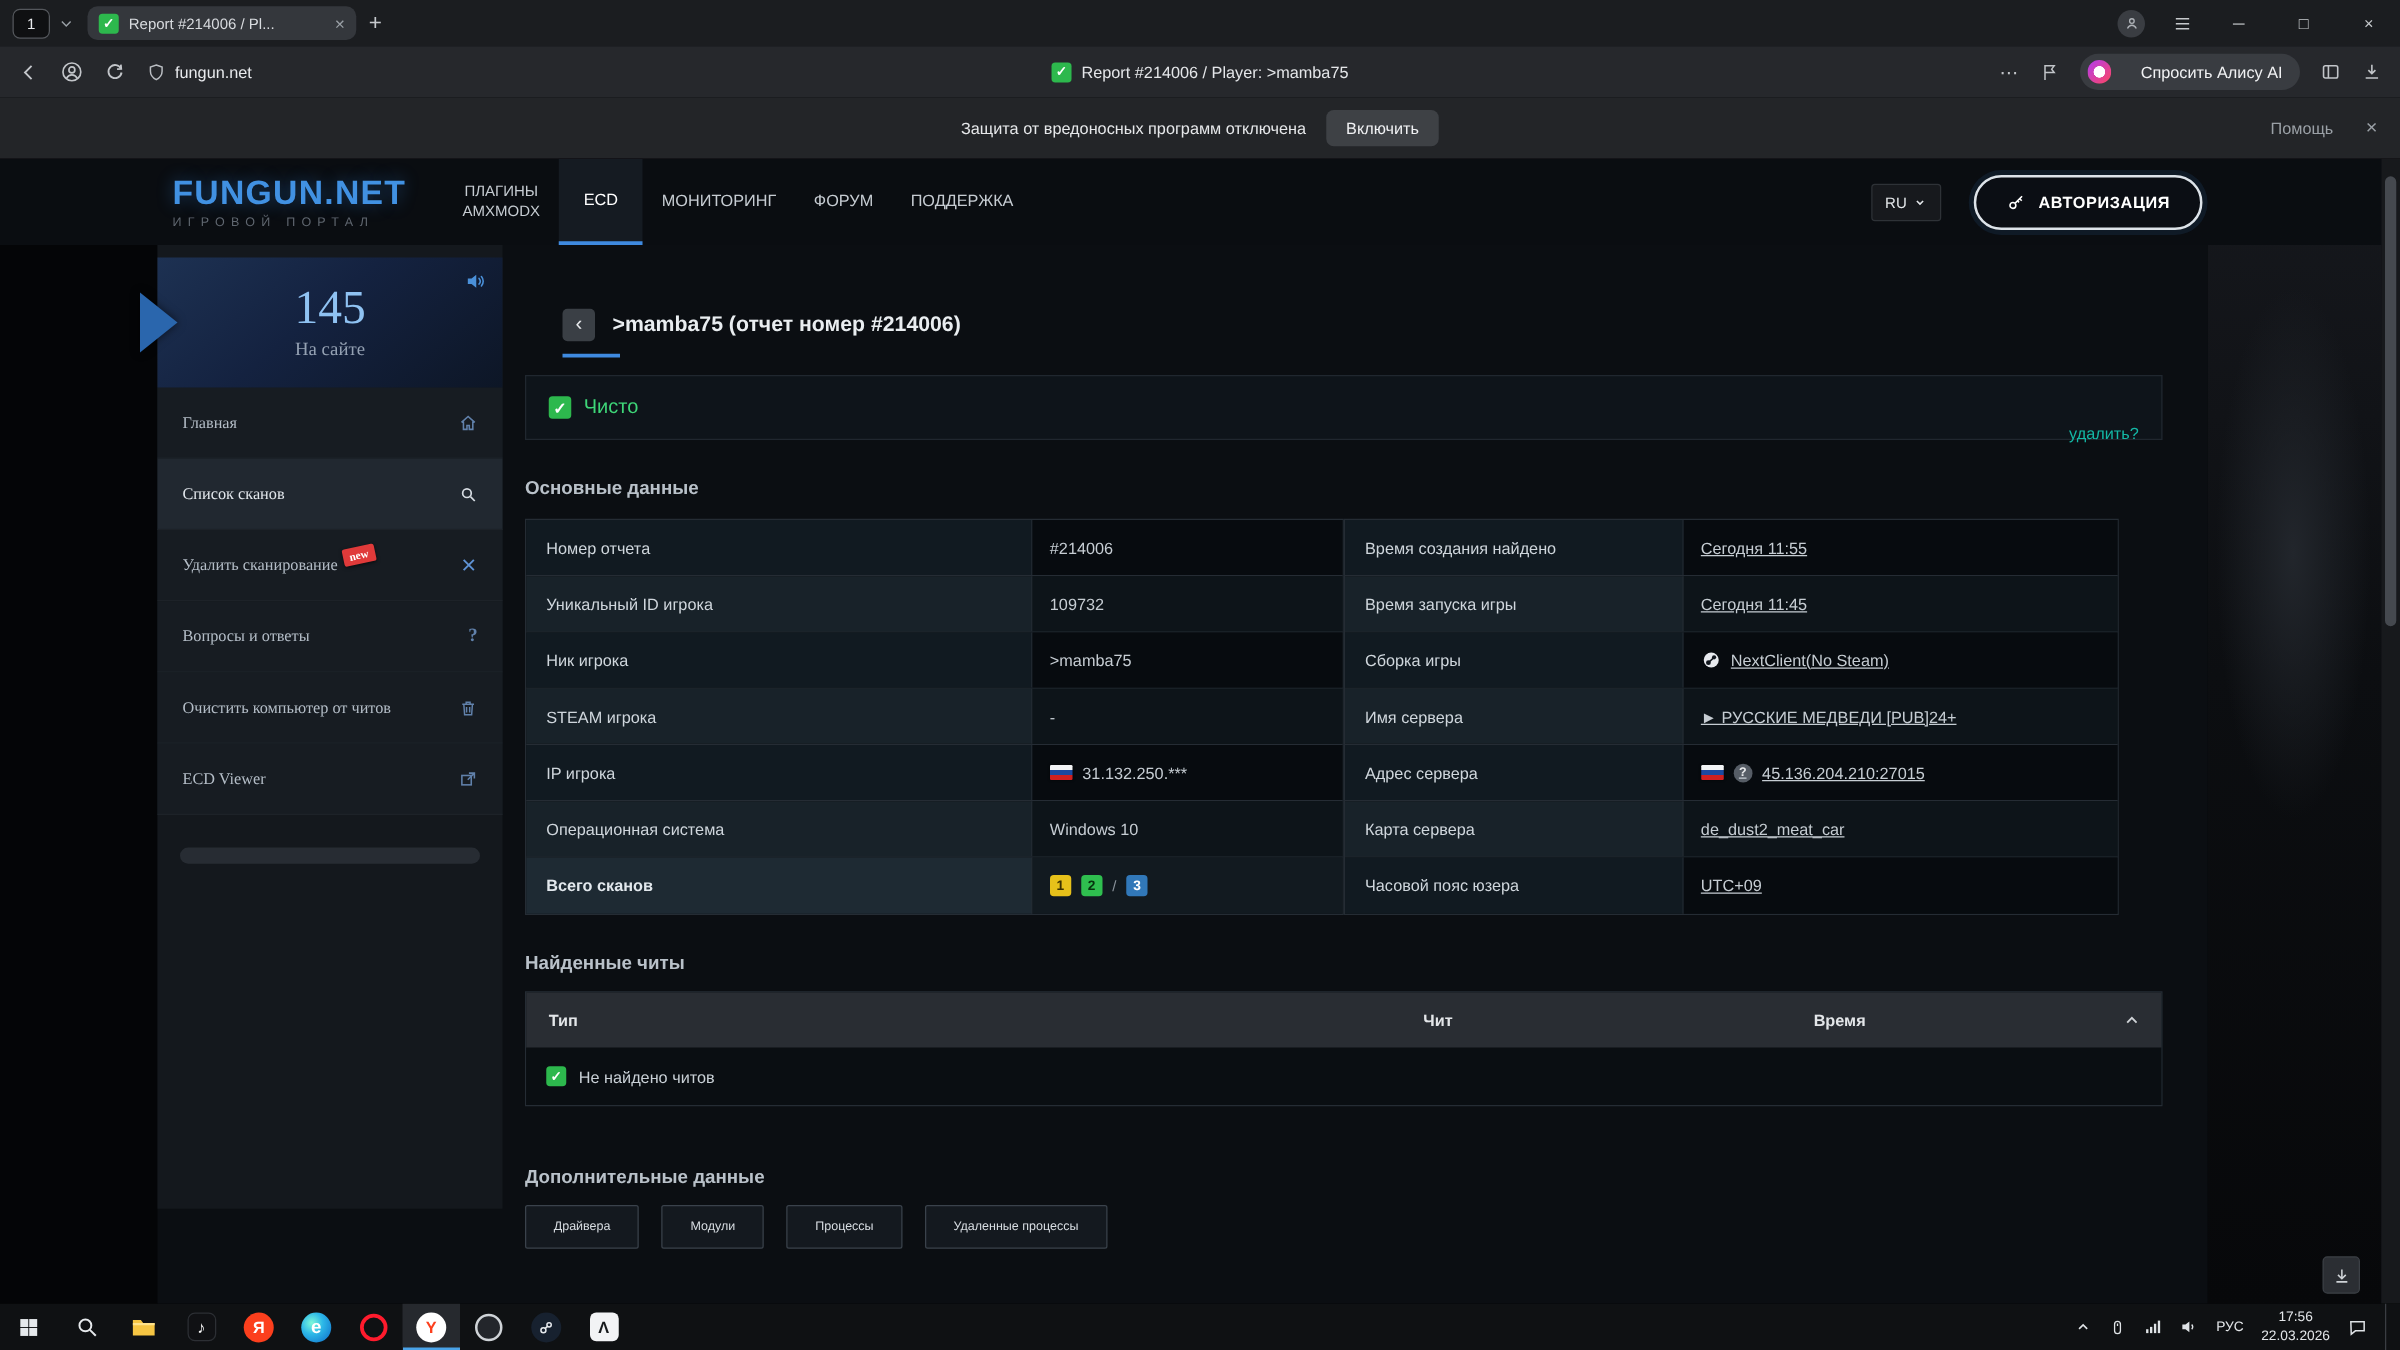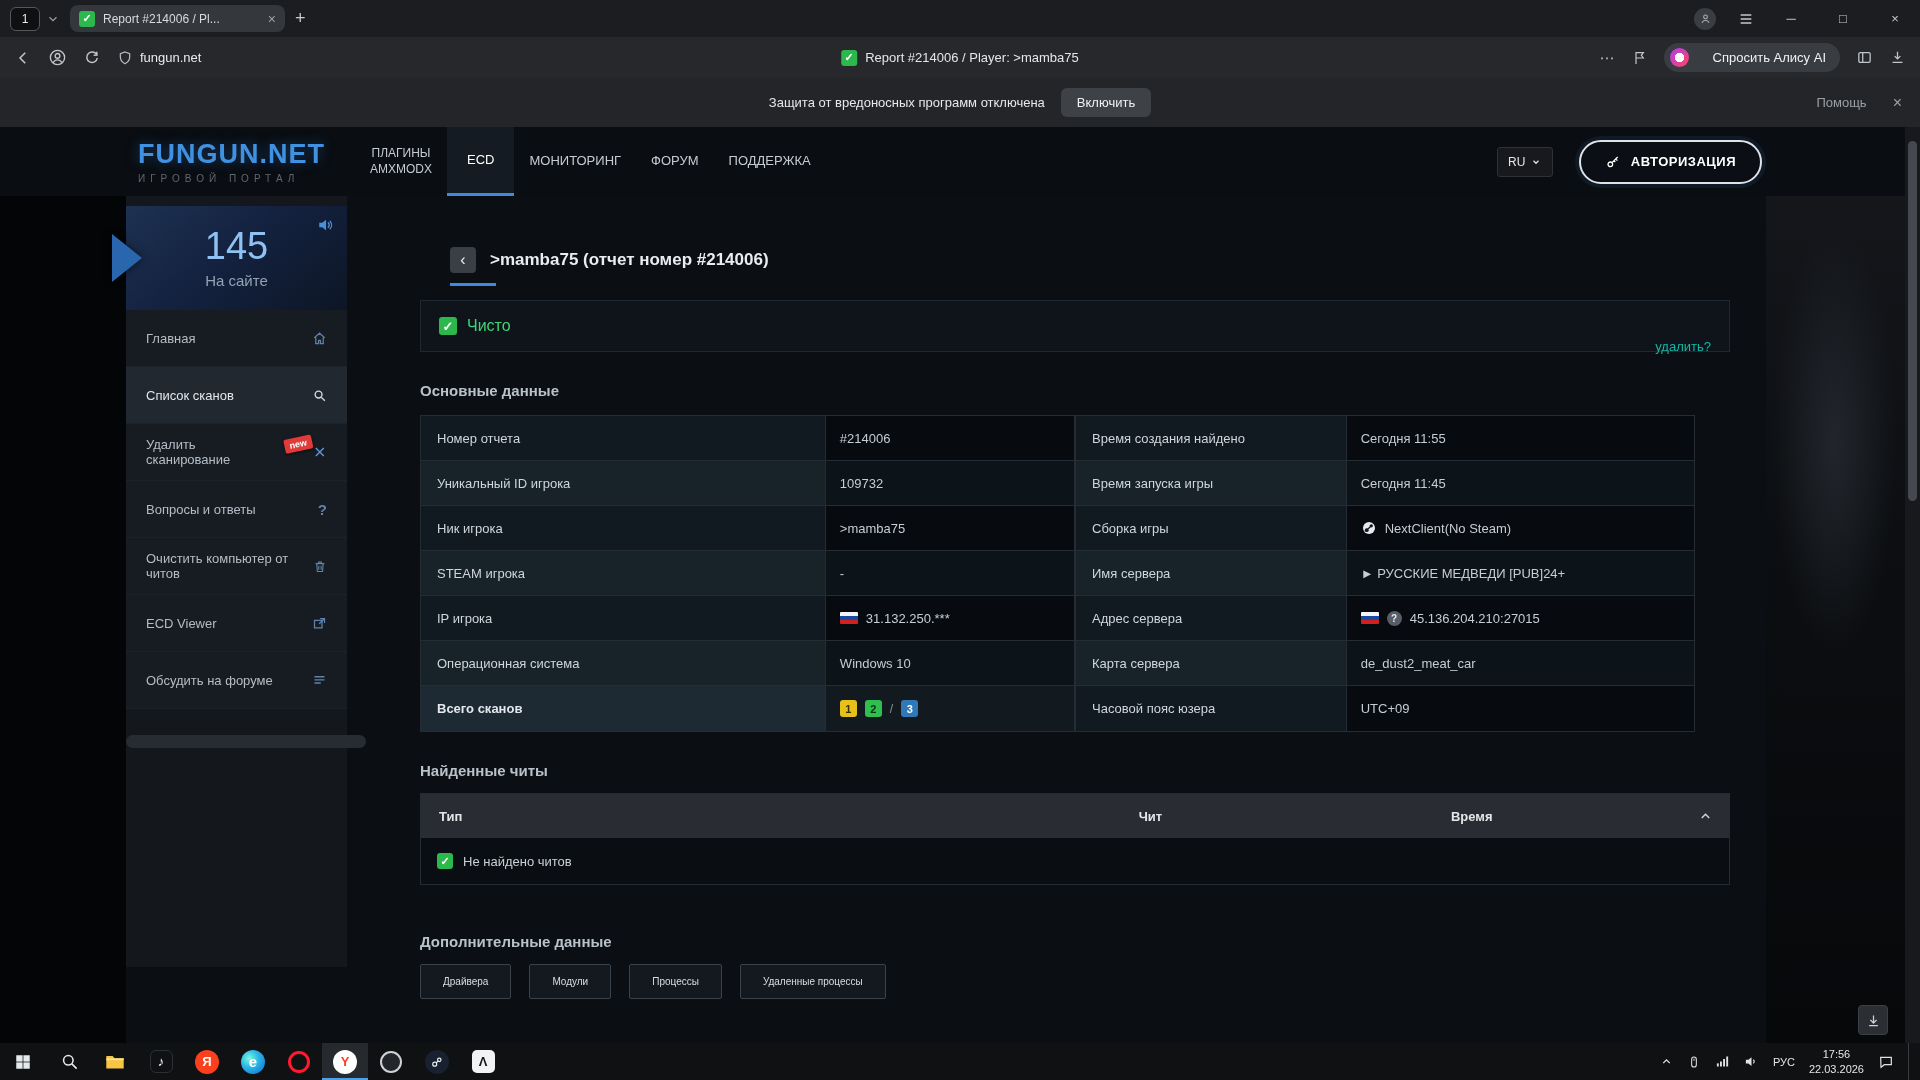--- a/index.html
+++ b/index.html
@@ -53,21 +53,21 @@
   .nav-item { color:#c6ccd2; font-size:13px; padding:0 15px; height:100%; display:flex; align-items:center; cursor:pointer; white-space:pre-line; text-align:center; line-height:1.3; }
   .nav-item.multi { font-size:12px; }
   .nav-item.active { background:#151b22; color:#ffffff; border-bottom:3px solid #3f8ae0; padding:0 20px; }
   .lang-select { margin-left:auto; width:56px; height:30px; background:#17191d; border:1px solid #2e3237; border-radius:3px; display:flex; align-items:center; justify-content:center; gap:6px; color:#e4e7ea; font-size:12px; cursor:pointer; }
   .auth-btn { margin:0 143px 0 26px; height:44px; border:2px solid #dde3e9; border-radius:23px; padding:0 24px; display:flex; align-items:center; gap:10px; color:#fff; font-weight:bold; font-size:13px; letter-spacing:.5px; background:rgba(12,17,24,.55); box-shadow:0 0 0 4px rgba(60,120,200,.12); cursor:pointer; }
 
   
   .site-container { position:absolute; left:126px; top:69px; width:1640px; bottom:0; background:#0b0e12; }
 
   
-  .sidebar { position:absolute; left:0; top:0; width:221px; height:771px; background:#14181d; }
+  .sidebar { position:absolute; left:0; top:0; width:276px; height:771px; background:#14181d;font-family:Liberation Serif, serif; }
   .counter { position:relative; margin-top:10px; height:104px; background:linear-gradient(140deg,#1d3152 0%,#142240 45%,#0d1626 100%); display:flex; flex-direction:column; align-items:center; justify-content:center; }
   .counter-num { font-size:38px; color:#8fc2f2; line-height:1; }
   .counter-label { font-size:15px; color:#94a1b3; margin-top:7px; }
   .counter-arrow { position:absolute; left:-14px; top:50%; transform:translateY(-50%); width:0; height:0; border-top:24px solid transparent; border-bottom:24px solid transparent; border-left:30px solid #2a66ad; filter:drop-shadow(0 0 4px rgba(0,0,0,.6)); }
   .speaker-btn { position:absolute; top:10px; right:12px; color:#4a90d9; cursor:pointer; }
   .side-item { height:57px; display:flex; align-items:center; padding:0 20px; font-size:13px; color:#b4bdc7; border-bottom:1px solid #1d2228; background:#171c22; cursor:pointer; }
   .side-item.active { background:#212830; color:#e2e7ec; }
   .side-icon { margin-left:auto; color:#6181ab; }
   .side-item.active .side-icon { color:#d6dce2; }
   .q-glyph { margin-left:auto; color:#6181ab; font-size:15px; font-weight:bold; }
@@ -88,21 +88,21 @@
   .tables-wrap { display:flex; margin-top:16px; }
   .itable { border:1px solid #252c34; }
   .t-left { width:655px; } .t-right { width:620px; }
   .irow { display:flex; height:45px; border-bottom:1px solid #252c34; }
   .irow:last-child { border-bottom:none; }
   .cell-label { display:flex; align-items:center; padding:0 16px; background:#111a21; border-right:1px solid #252c34; font-size:13px; color:#cfd6dc; }
   .cell-value { display:flex; align-items:center; padding:0 14px; background:#070b0f; font-size:13px; color:#c6cdd3; gap:8px; }
   .irow:nth-child(even) .cell-label { background:#182229; }
   .irow:nth-child(even) .cell-value { background:#0d1419; }
   .t-left .cell-label { width:62%; } .t-left .cell-value { width:38%; }
-  .t-right .cell-label { width:43.8%; } .t-right .cell-value { width:56.2%; }
+  .t-right .cell-label { width:43.8%; } .t-right .cell-value { width:56.2%;text-decoration:underline; }
   .irow.total .cell-label { background:#1e2a33; font-weight:bold; color:#e2e8ed; }
   .irow.total .cell-value { background:#121a20; }
   .flag-ru { width:18px; height:12px; border-radius:1px; background:linear-gradient(180deg,#f2f4f6 0 33%,#1c49a0 33% 66%,#d02020 66% 100%); flex:none; box-shadow:0 0 2px rgba(0,0,0,.8); }
   .info-circle { width:15px; height:15px; border-radius:50%; background:#565d66; color:#e8eaec; font-size:10px; font-weight:bold; display:inline-flex; align-items:center; justify-content:center; flex:none; }
   .badge { min-width:17px; height:17px; border-radius:3px; display:inline-flex; align-items:center; justify-content:center; font-size:11px; font-weight:bold; padding:0 3px; }
   .badge.yellow { background:#e7c11a; color:#3a3000; }
   .badge.green { background:#2fbf4f; color:#07340f; }
   .badge.blue { background:#3178b9; color:#fff; }
   .badge-sep { color:#8a939b; font-size:12px; }
   .cheats-table { margin-top:14px; border:1px solid #252c34; }
@@ -293,26 +293,20 @@
               <path d="M4.5 7h15M9.5 7V4.5h5V7M6.5 7l1 13.5h9l1-13.5M10 10.5v7M14 10.5v7"></path>
             </svg>
         </div>
         <div class="side-item">
           <span>ECD Viewer</span>
           <svg class="side-icon" width="15" height="15" viewBox="0 0 24 24" fill="none" stroke="currentColor" stroke-width="2">
               <rect x="4" y="7" width="12" height="12"></rect>
               <path d="M13 4h7v7M20 4l-8.5 8.5"></path>
             </svg>
         </div>
-        <div class="side-item">
-          <span>Обсудить на форуме</span>
-          <svg class="side-icon" width="15" height="15" viewBox="0 0 24 24" fill="none" stroke="currentColor" stroke-width="2.2">
-              <path d="M4 6h16M4 11h16M4 16h10"></path>
-            </svg>
-        </div>
 
         <div class="scroll-pill"></div>
       </div>
 
       <div class="main">
         <div class="title-row">
           <div class="back-btn">‹</div>
           <div class="report-title">&gt;mamba75 (отчет номер #214006)</div>
         </div>
         <div class="title-underline"></div>

